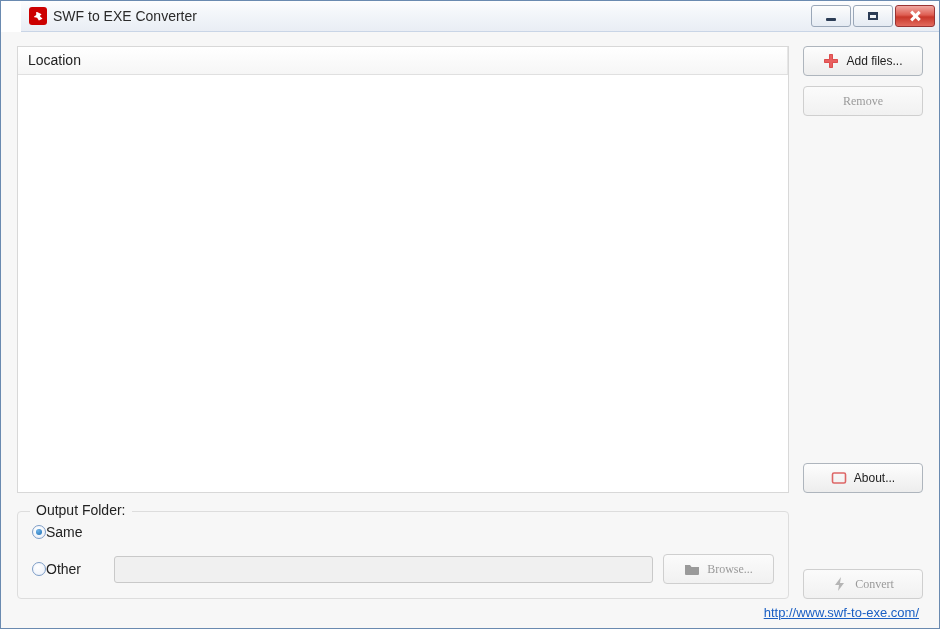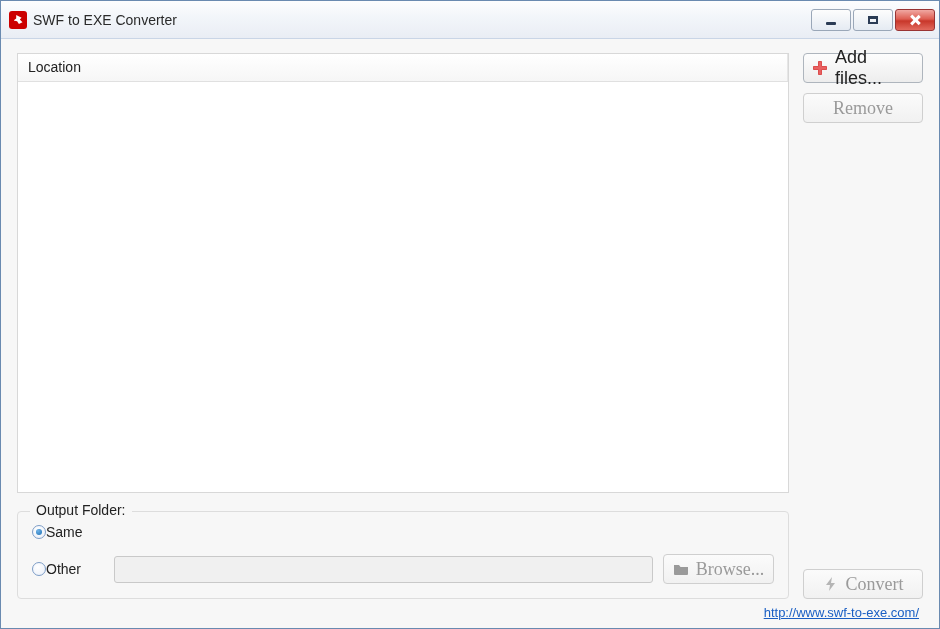--- a/index.html
+++ b/index.html
@@ -13,26 +13,27 @@
     }
     .window {
       width: 940px;
       height: 629px;
       border: 1px solid #6a8ab0;
       background: #fff;
       display: flex;
       flex-direction: column;
     }
     .titlebar {
-      height: 38px;
+      height: 31px;
       background: linear-gradient(to bottom, #fdfdfe 0%, #f3f6fa 40%, #e9edf4 100%);
       border-bottom: 1px solid #c9d5e6;
       display: flex;
       align-items: center;
       padding: 0 4px 0 8px;
+      margin-left: 20px;
     }
     .titlebar-icon {
       width: 18px;
       height: 18px;
       margin-right: 6px;
       background: #cc0000;
       border-radius: 3px;
       position: relative;
       display: flex;
       align-items: center;
@@ -144,21 +145,21 @@
     }
     .btn {
       height: 30px;
       border: 1px solid #aeb5bd;
       border-radius: 4px;
       background: linear-gradient(to bottom, #fdfdfd, #ededed);
       display: flex;
       align-items: center;
       justify-content: center;
       gap: 7px;
-      font-size: 18px;
+      font-size: 12px;
       color: #222;
       cursor: pointer;
       padding: 0 8px;
     }
     .btn.disabled {
       color: #9a9a9a;
       cursor: default;
       background: linear-gradient(to bottom, #fbfbfb, #f1f1f1);
       border-color: #cfcfcf;
       font-family: Liberation Serif, serif;
@@ -286,20 +287,26 @@
               <rect x="1" y="6" width="14" height="4" fill="#d23b3b" rx="1"></rect>
               <rect x="6.5" y="1.5" width="3" height="13" fill="#e86060"></rect>
               <rect x="1.5" y="6.5" width="13" height="3" fill="#e86060"></rect>
             </svg>
           <span>Add files...</span>
         </div>
         <div class="btn disabled">
           <span>Remove</span>
         </div>
         <div class="spacer"></div>
+        <div class="btn">
+          <svg class="icn" viewBox="0 0 16 16">
+              <rect x="1.5" y="3" width="13" height="10" rx="1.5" fill="none" stroke="#d66" stroke-width="1.6"></rect>
+            </svg>
+          <span>About...</span>
+        </div>
       </div>
     </div>
 
     <div class="bottom-row">
       <div class="fieldset">
         <div class="legend">Output Folder:</div>
         <div class="radio-col">
           <div class="radio-row">
             <div class="radio checked"></div>
             <div class="radio-label">Same</div>

